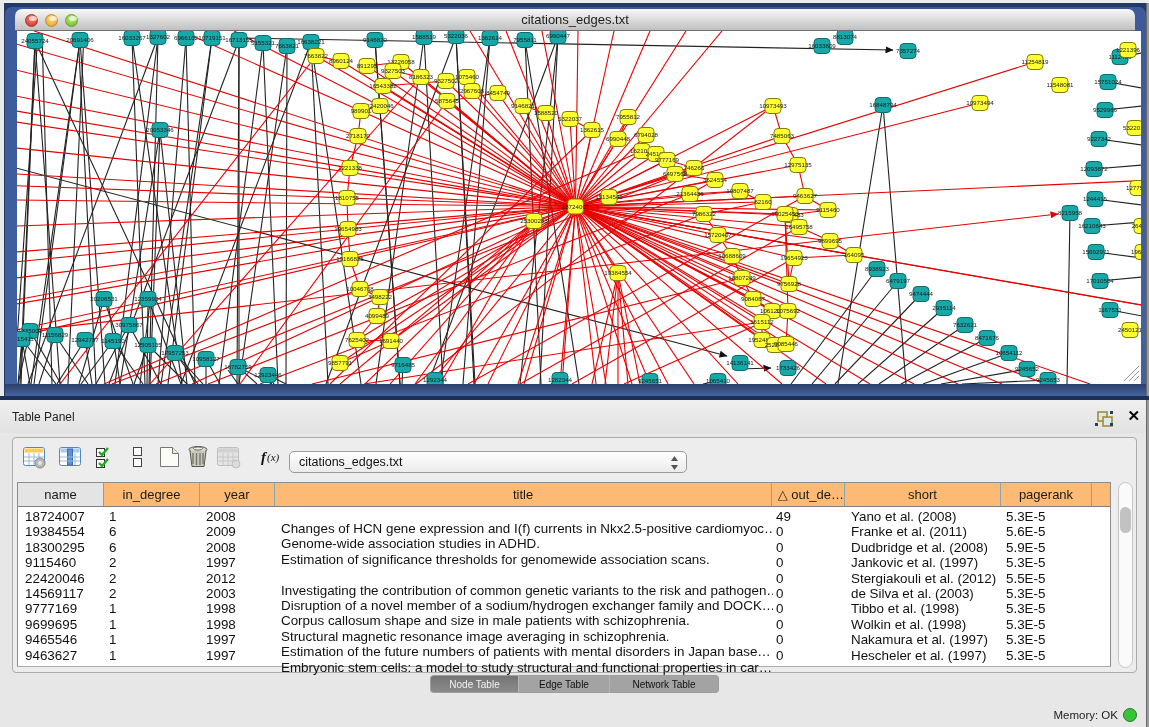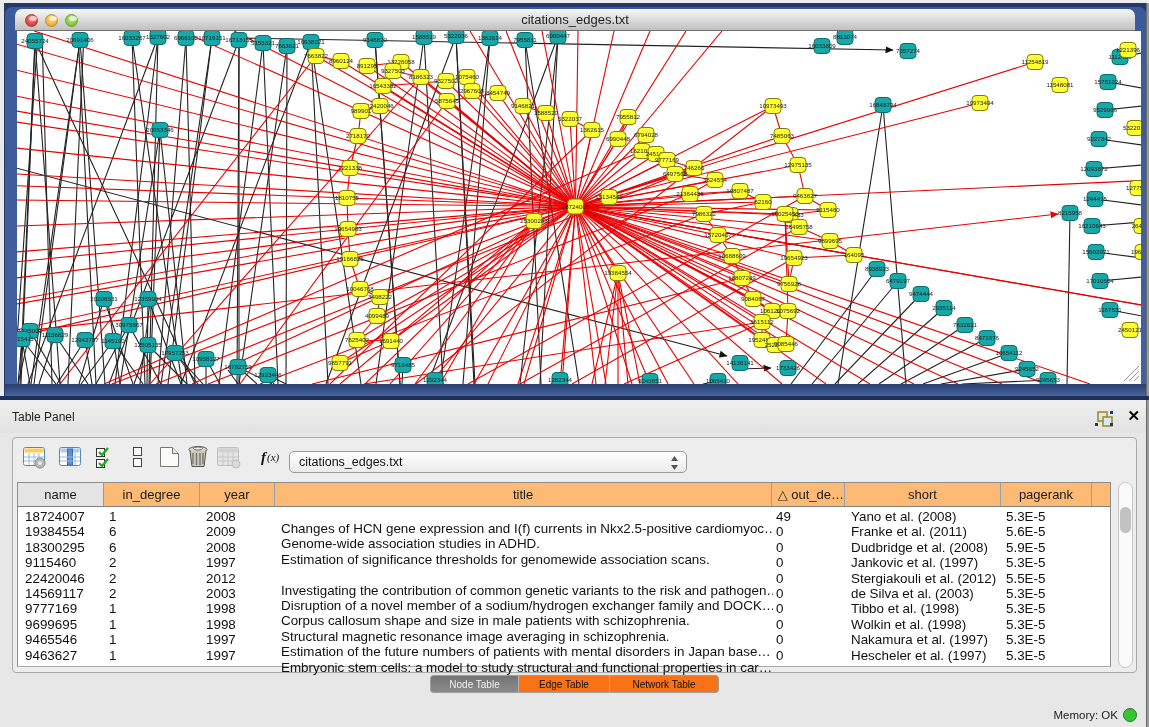--- a/index.html
+++ b/index.html
@@ -46,21 +46,21 @@
 .tr { position:relative; height:15.4px; font-size:13.4px; color:#111; white-space:nowrap; }
 #rows { position:absolute; left:0; top:26px; width:100%; }
 .tr span { position:absolute; top:0; }
 .c3 { width:492px; overflow:hidden;margin-top:12px; }
 .c0 { left:7px; } .c1 { left:91px; } .c2 { left:188px; } .c3 { left:263px; }
 .c4 { left:758px; } .c5 { left:833px; } .c6 { left:988px; }
 #vscroll { position:absolute; right:3px; top:44px; width:15px; height:186px; background:#fafafa;
   border:1px solid #c6c6c6; border-radius:8px; }
 #vthumb { position:absolute; left:1px; top:24px; width:11px; height:26px; background:#c2c2c2; border-radius:6px; }
 #tabs { position:absolute; left:430px; top:275px; height:18px; font-size:10px; }
-.tab { float:left; height:18px; line-height:17px; text-align:center; background:#f97316;
+.tab { float:left; height:18px; line-height:17px; text-align:center; background:#a3a3a3;
   border-top:1px solid #9e9e9e; border-bottom:1px solid #9e9e9e; color:#111; }
 #tab1 { width:88px; border-left:1px solid #9e9e9e; border-radius:4px 0 0 4px;
   background:linear-gradient(#747474,#8b8b8b); color:#f2f2f2; }
 #tab2 { width:91px; border-left:1px solid #b5b5b5; }
 #tab3 { width:110px; border-left:1px solid #b5b5b5; border-right:1px solid #9e9e9e; border-radius:0 4px 4px 0; }
 #mem { position:absolute; right:31px; top:309px; font-size:11.5px; color:#222; }
 #memdot { position:absolute; right:12px; top:308px; width:14px; height:14px; border-radius:50%;
   background:#35c535; border:1.5px solid #2a7a2a; }
 #appright { position:absolute; right:0; top:0; width:3px; height:327px; background:#9a9a9a; border-left:1px solid #6a6a6a; }
 #pfloat { position:absolute; right:32px; top:11px; }

